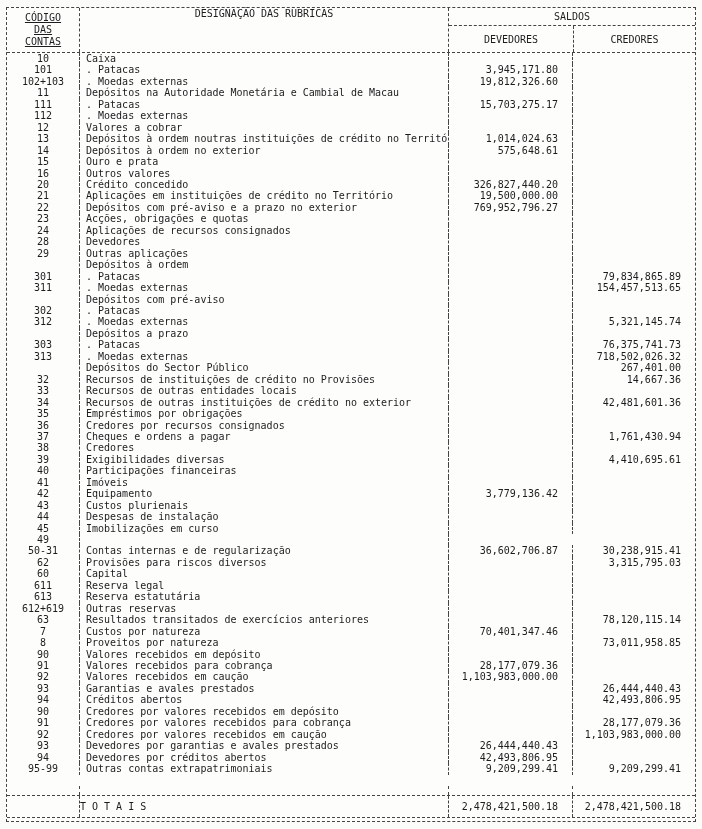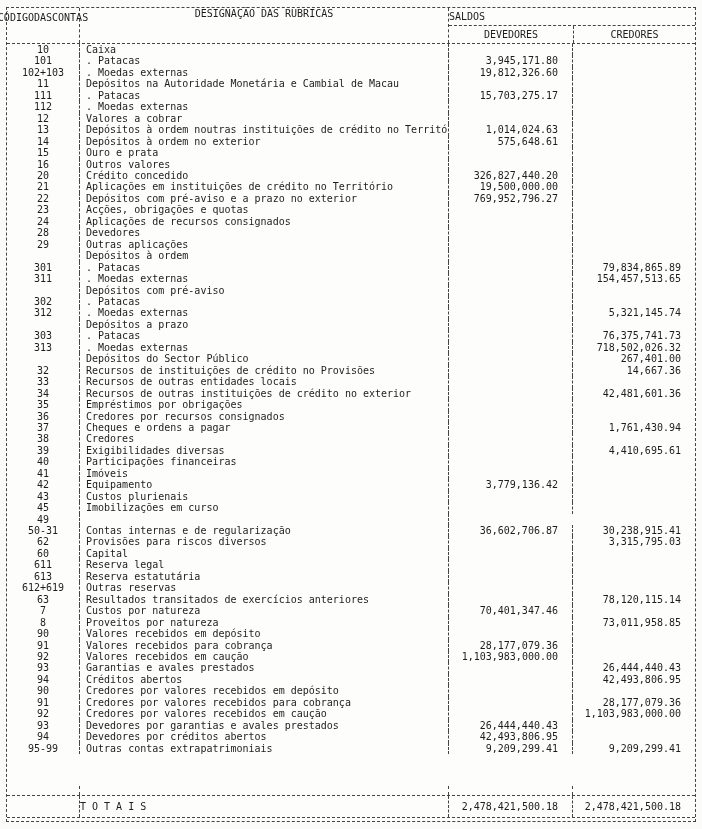--- a/index.html
+++ b/index.html
@@ -9,24 +9,24 @@
     color:#1c1c1c;font-size:10px;
   }
   .table{
     width:100%;height:100%;box-sizing:border-box;
     border:1px dashed #444;background:#fdfdfc;
     display:flex;flex-direction:column;
   }
   .grid{display:grid;grid-template-columns:72px 369px 124px 1fr;}
   
   .header{border-bottom:1px dashed #444;}
-  .h-code{display:flex;flex-direction:row;justify-content:center;align-items:flex-start;line-height:12px;padding:4px 0;}
+  .h-code{display:flex;flex-direction:column;justify-content:center;align-items:center;line-height:12px;padding:4px 0;text-decoration:underline;}
   .h-desig{border-left:1px dashed #444;display:flex;justify-content:center;}
   .h-saldos{border-left:1px dashed #444;grid-column:3/5;display:flex;flex-direction:column;}
-  .saldos-title{border-bottom:1px dashed #444;padding:3px 0;}
+  .saldos-title{border-bottom:1px dashed #444;text-align:center;padding:3px 0;}
   .saldos-sub{flex:1;display:grid;grid-template-columns:124px 1fr;}
   .saldos-sub .sub{display:flex;align-items:center;justify-content:center;padding:3px 0;}
   .saldos-sub .sub.last{border-left:1px dashed #444;}
   
   .rows{flex:1;overflow:hidden;}
   .row{display:grid;grid-template-columns:72px 369px 124px 1fr;line-height:11.45px;}
   .cell{white-space:nowrap;overflow:hidden;}
   .cell.code{text-align:center;}
   .cell.desig{border-left:1px dashed #444;padding-left:6px;}
   .cell.num{border-left:1px dashed #444;text-align:right;padding-right:14px;}
@@ -294,20 +294,26 @@
         <div class="cell num">3,779,136.42</div>
         <div class="cell num"></div>
       </div>
       <div class="row">
         <div class="cell code">43</div>
         <div class="cell desig">Custos plurienais</div>
         <div class="cell num"></div>
         <div class="cell num"></div>
       </div>
       <div class="row">
+        <div class="cell code">44</div>
+        <div class="cell desig">Despesas de instalação</div>
+        <div class="cell num"></div>
+        <div class="cell num"></div>
+      </div>
+      <div class="row">
         <div class="cell code">45</div>
         <div class="cell desig">Imobilizações em curso</div>
         <div class="cell num"></div>
         <div class="cell num"></div>
       </div>
       <div class="row">
         <div class="cell code">49</div>
         <div class="cell num"></div>
         <div class="cell num"></div>
       </div>

